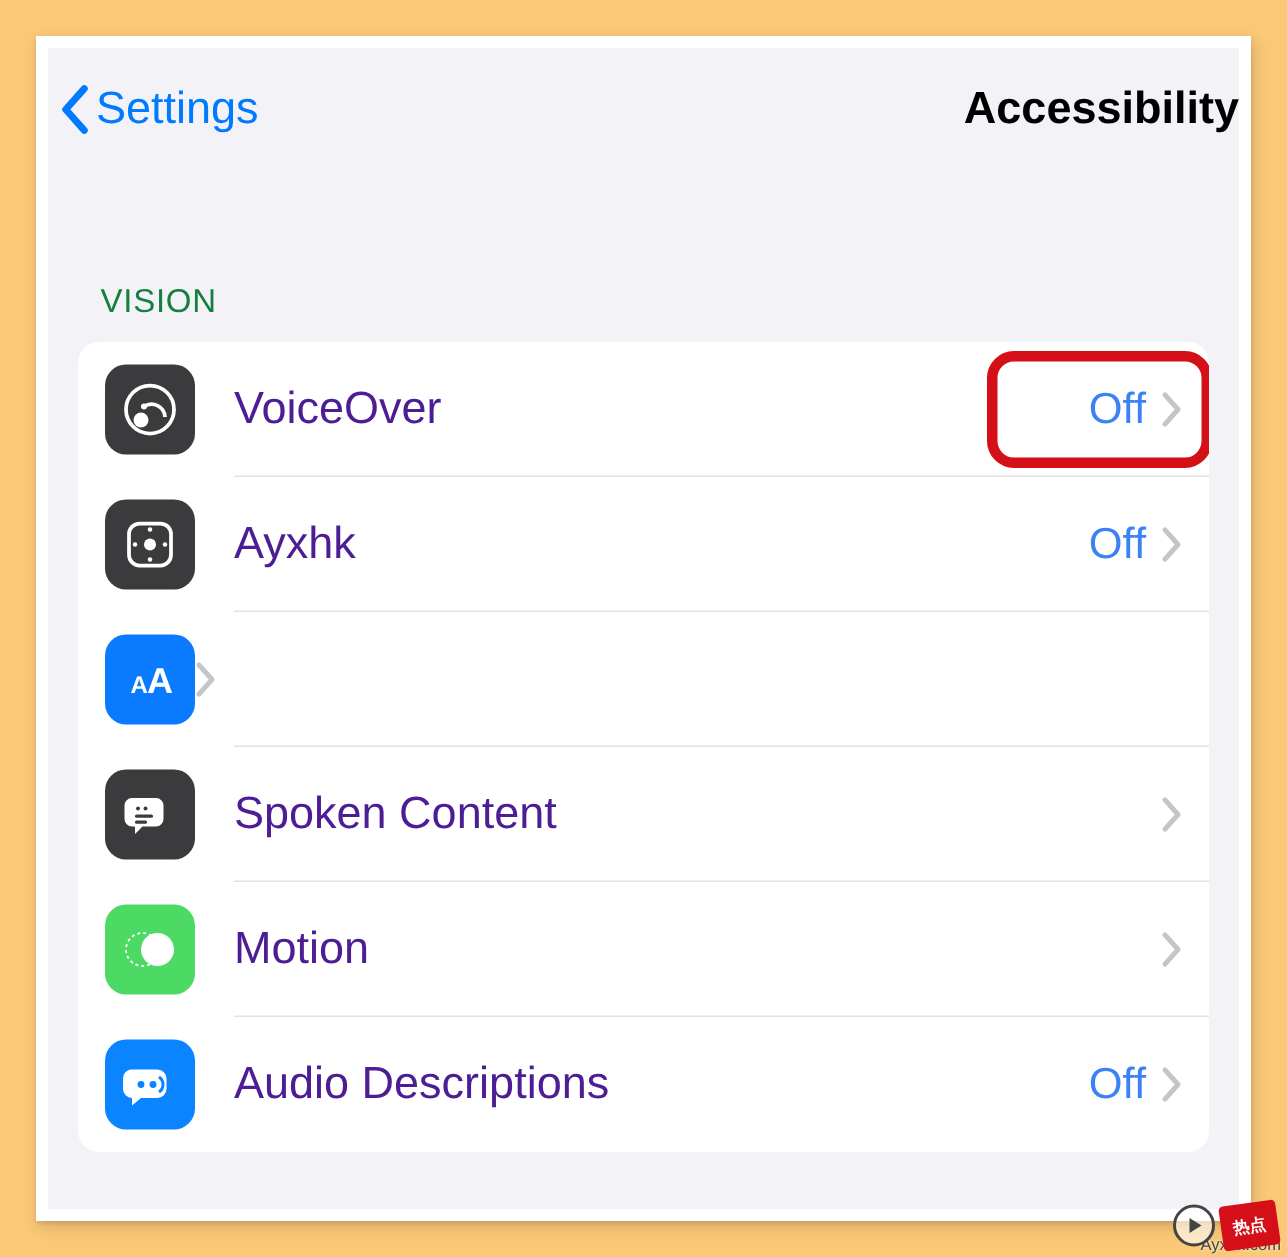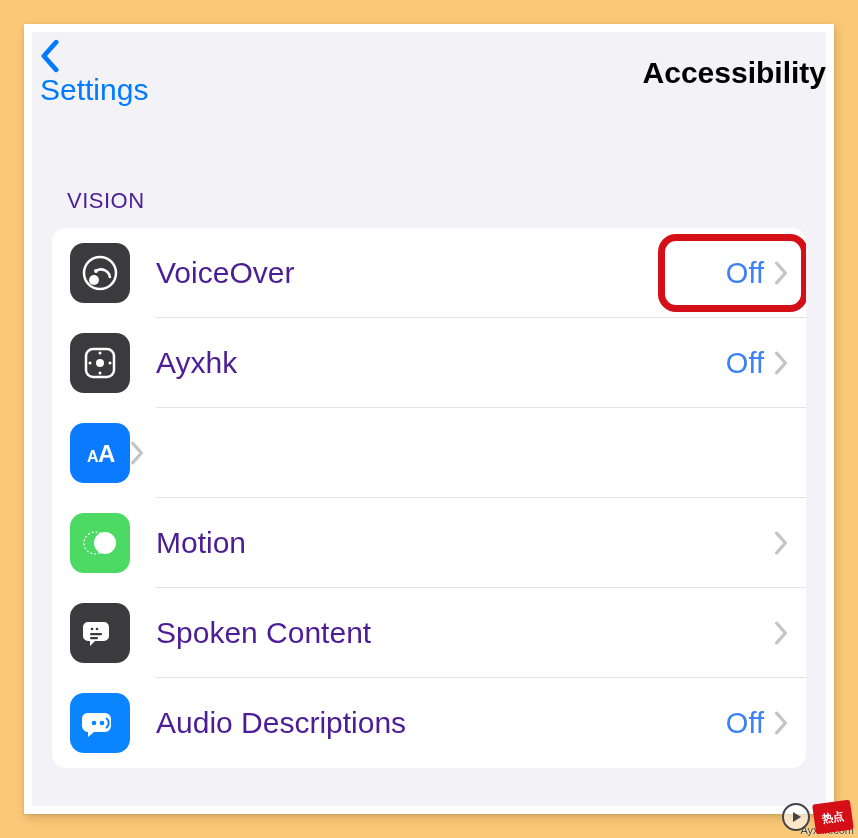--- a/index.html
+++ b/index.html
@@ -40,21 +40,20 @@
       position: relative;
       background: #f2f2f7;
     }
     .back-button {
       display: flex;
       align-items: flex-start;
       color: #007aff;
       font-size: 30px;
       cursor: pointer;
       z-index: 2;
-      flex-direction: column;
     }
     .back-chevron {
       width: 20px;
       height: 34px;
       margin-right: 4px;
     }
     .nav-title {
       position: absolute;
       left: 0;
       right: 0;
@@ -62,21 +61,21 @@
       font-size: 30px;
       font-weight: 600;
       color: #000;
       pointer-events: none;
     }
     .content {
       padding-top: 74px;
     }
     .section-header {
       font-size: 22px;
-      color: #4c1d95;
+      color: #15803d;
       letter-spacing: 0.5px;
       padding-left: 35px;
       margin-bottom: 14px;
     }
     .list-group {
       background: #fff;
       border-radius: 14px;
       margin: 0 20px;
       overflow: hidden;
     }
@@ -242,44 +241,44 @@
               <text x="19" y="30" font-size="24" font-weight="600" fill="#fff" font-family="-apple-system">A</text>
             </svg>
           </div>
           <svg class="row-chevron" viewBox="0 0 12 22">
             <path d="M2 2 L10 11 L2 20" stroke="#c5c5c8" stroke-width="3" stroke-linecap="round" stroke-linejoin="round" fill="none"></path>
           </svg>
           <div class="row-divider"></div>
         </div>
 
         <div class="list-row">
-          <div class="app-icon icon-motion">
-            <svg width="40" height="40" viewBox="0 0 40 40">
-              <circle cx="15" cy="20" r="11" fill="none" stroke="#fff" stroke-width="1.2" stroke-dasharray="2 2"></circle>
-              <circle cx="25" cy="20" r="11" fill="#fff"></circle>
-            </svg>
-          </div>
-          <span class="row-label">Motion</span>
-          <svg class="row-chevron" viewBox="0 0 12 22">
-            <path d="M2 2 L10 11 L2 20" stroke="#c5c5c8" stroke-width="3" stroke-linecap="round" stroke-linejoin="round" fill="none"></path>
-          </svg>
-          <div class="row-divider"></div>
-        </div>
-
-        <div class="list-row">
           <div class="app-icon icon-spoken">
             <svg width="40" height="40" viewBox="0 0 40 40">
               <path d="M8 9 h16 a5 5 0 0 1 5 5 v9 a5 5 0 0 1 -5 5 h-9 l-5 5 v-5 h-2 a5 5 0 0 1 -5 -5 v-9 a5 5 0 0 1 5 -5 z" fill="#fff"></path>
               <circle cx="12" cy="16" r="1.3" fill="#3b3b3d"></circle>
               <circle cx="17" cy="16" r="1.3" fill="#3b3b3d"></circle>
               <rect x="10" y="20" width="12" height="2.2" rx="1" fill="#3b3b3d"></rect>
               <rect x="10" y="24" width="8" height="2.2" rx="1" fill="#3b3b3d"></rect>
             </svg>
           </div>
           <span class="row-label">Spoken Content</span>
+          <svg class="row-chevron" viewBox="0 0 12 22">
+            <path d="M2 2 L10 11 L2 20" stroke="#c5c5c8" stroke-width="3" stroke-linecap="round" stroke-linejoin="round" fill="none"></path>
+          </svg>
+          <div class="row-divider"></div>
+        </div>
+
+        <div class="list-row">
+          <div class="app-icon icon-motion">
+            <svg width="40" height="40" viewBox="0 0 40 40">
+              <circle cx="15" cy="20" r="11" fill="none" stroke="#fff" stroke-width="1.2" stroke-dasharray="2 2"></circle>
+              <circle cx="25" cy="20" r="11" fill="#fff"></circle>
+            </svg>
+          </div>
+          <span class="row-label">Motion</span>
           <svg class="row-chevron" viewBox="0 0 12 22">
             <path d="M2 2 L10 11 L2 20" stroke="#c5c5c8" stroke-width="3" stroke-linecap="round" stroke-linejoin="round" fill="none"></path>
           </svg>
           <div class="row-divider"></div>
         </div>
 
         <div class="list-row">
           <div class="app-icon icon-audio">
             <svg width="40" height="40" viewBox="0 0 40 40">
               <path d="M7 10 h18 a6 6 0 0 1 6 6 v7 a6 6 0 0 1 -6 6 h-11 l-6 5 v-5 a6 6 0 0 1 -6 -6 v-7 a6 6 0 0 1 5 -6 z" fill="#fff"></path>

